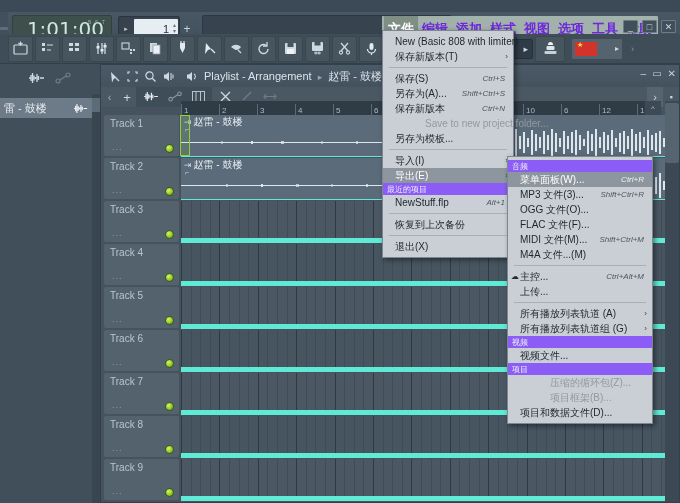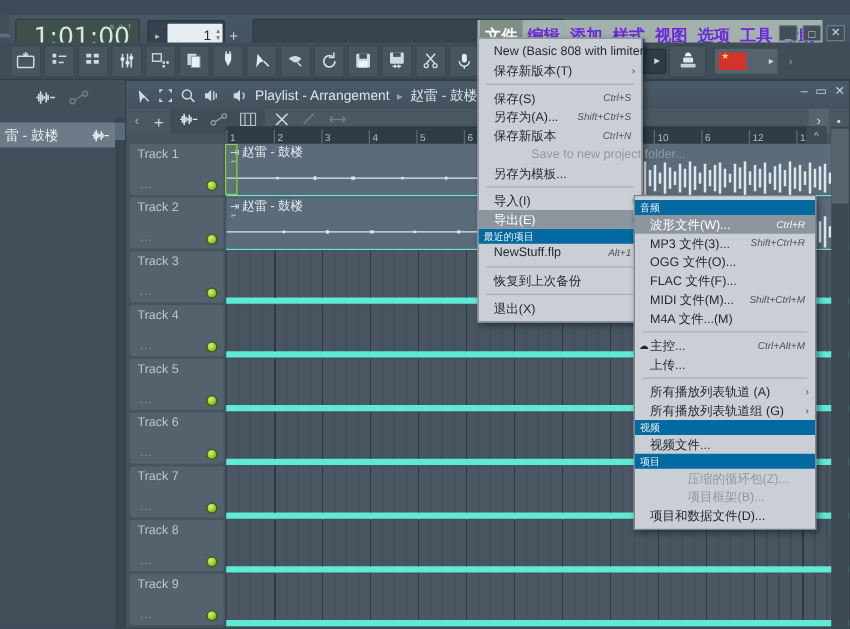--- a/index.html
+++ b/index.html
@@ -249,21 +249,21 @@
   }
   .mrow.hl { background:#8d969e; color:#ffffff; }
   .mrow.dis { color:#9099a1;padding-left:42px; }
   .mrow .shortcut {
     position:absolute; right:8px; font-size:8px; font-style:italic; color:#4d565f;
   }
   .mrow.hl .shortcut { color:#eef2f5; }
   .mrow .arrow { position:absolute; right:5px; font-size:8px; color:#3a434b; }
   .msep { height:1px; background:#a8b0b7; margin:3px 6px; }
   .mhead {
-    height:12px; background:#0369a1; color:#eef2f6; font-size:8px;
+    height:12px; background:#8b5cf6; color:#eef2f6; font-size:8px;
     display:flex; align-items:center; padding-left:4px;
   }
   .mrow .ck { position:absolute; left:3px; font-size:8px; color:#222c34;}
 
   .vscroll {
     position:absolute; right:0; top:36px; width:14px; height:401px; background:#3c4954;
   }
   .vscroll .vthumb { width:14px; height:60px; background:#56646f; margin-top:2px; border-radius:2px;}
 </style>
 </head>
@@ -909,21 +909,21 @@
       </div>
     <div class="msep"></div>
     <div class="mrow">
         <span>退出(X)</span>
       </div>
   </div>
 
   <div class="menu-panel" id="export-menu">
     <div class="mhead">音频</div>
     <div class="mrow hl">
-        <span>波形文件(W)...</span>
+        <span>菜单面板(W)...</span>
         <span class="shortcut">Ctrl+R</span>
       </div>
     <div class="mrow">
         <span>MP3 文件(3)...</span>
         <span class="shortcut">Shift+Ctrl+R</span>
       </div>
     <div class="mrow">
         <span>OGG 文件(O)...</span>
       </div>
     <div class="mrow">

